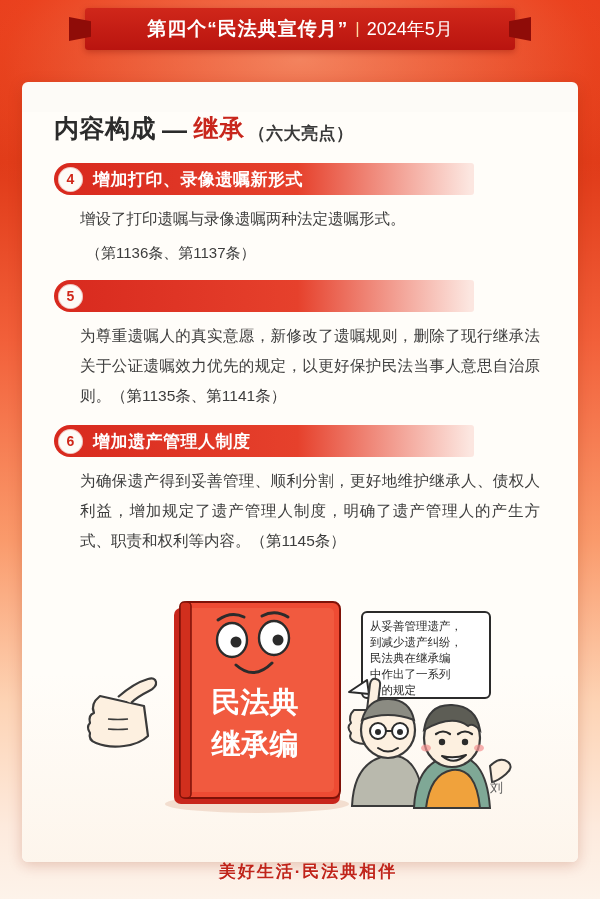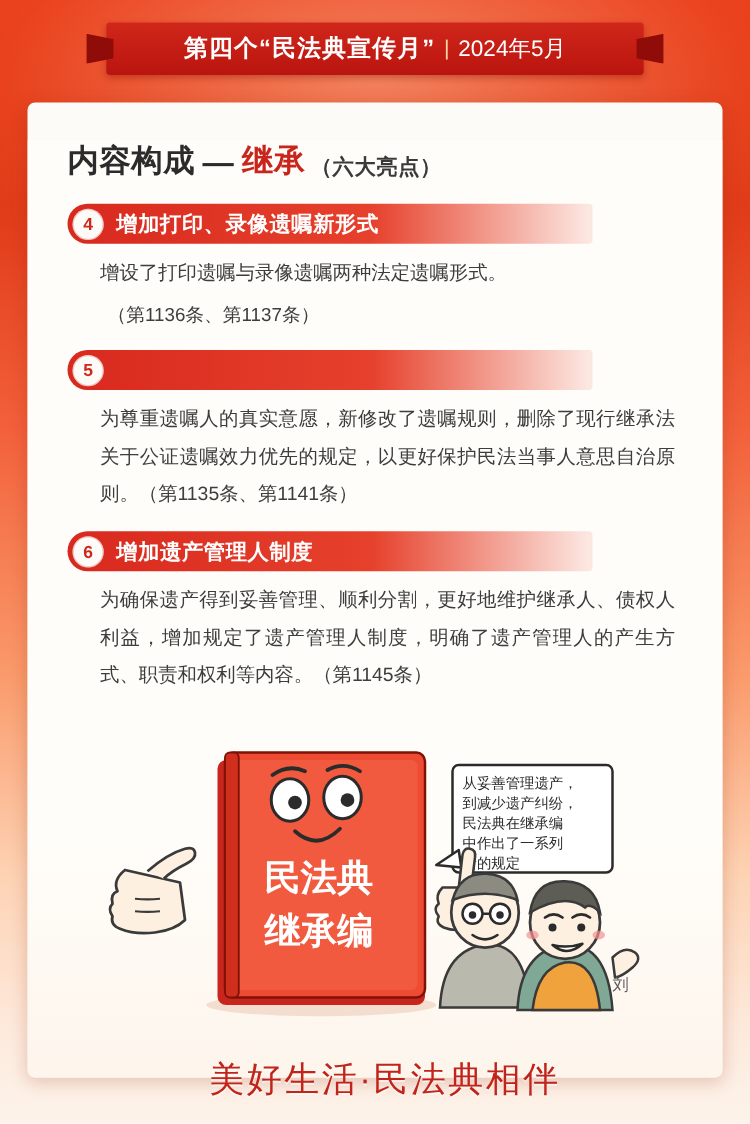--- a/index.html
+++ b/index.html
@@ -30,21 +30,21 @@
     width: 760px;
     height: 360px;
     transform: translateX(-50%);
     background: radial-gradient(ellipse at center, rgba(255,190,150,0.55) 0%, rgba(255,120,60,0.12) 55%, rgba(255,120,60,0) 72%);
     pointer-events: none;
   }
 
   
   .header-banner {
     position: absolute;
-    top: 18px;
+    top: 8px;
     left: 50%;
     transform: translateX(-50%);
     width: 430px;
     height: 42px;
     background: linear-gradient(180deg, #d0271a 0%, #b9140f 100%);
     border-radius: 3px;
     box-shadow: 0 2px 6px rgba(120,10,0,0.35);
     display: flex;
     align-items: center;
     justify-content: center;
@@ -182,22 +182,22 @@
   
   .footer {
     position: absolute;
     bottom: 16px;
     left: 0;
     width: 600px;
     text-align: center;
   }
   .footer-text {
     color: #c0241a;
-    font-size: 28px;
-    font-weight: normal;
+    font-size: 17px;
+    font-weight: bold;
     letter-spacing: 2px;
     text-shadow: 0 1px 0 rgba(255,255,255,0.6);
     padding-left: 16px;
   }
 </style>
 </head>
 <body>
 
 <div class="poster">
   <div class="glow"></div>

